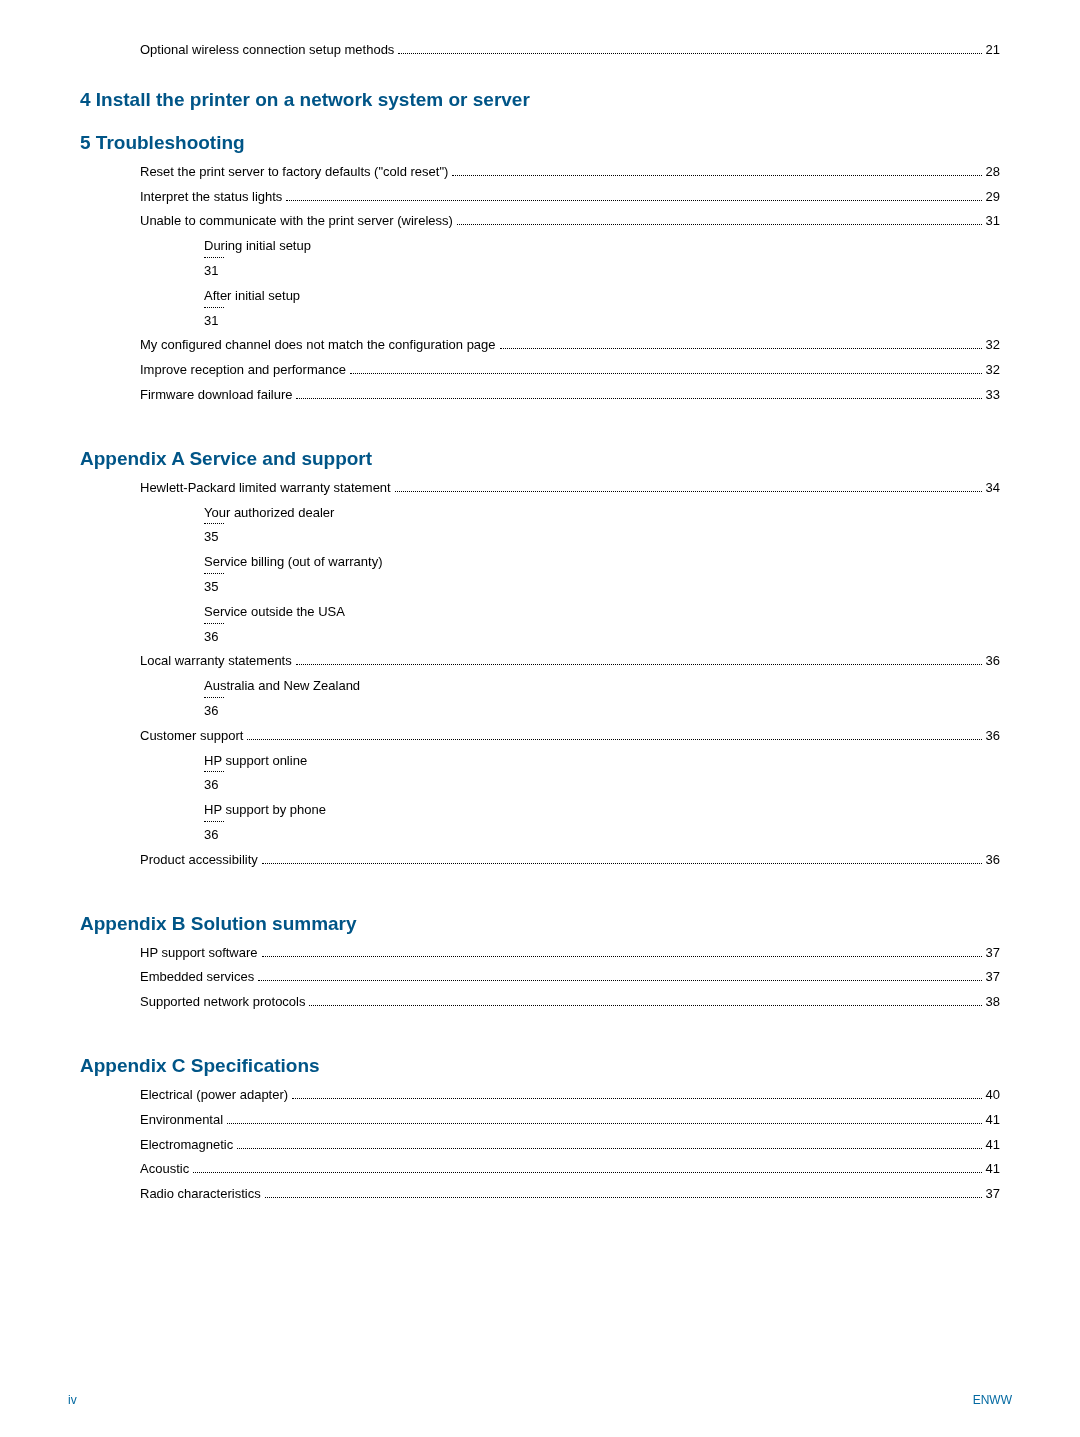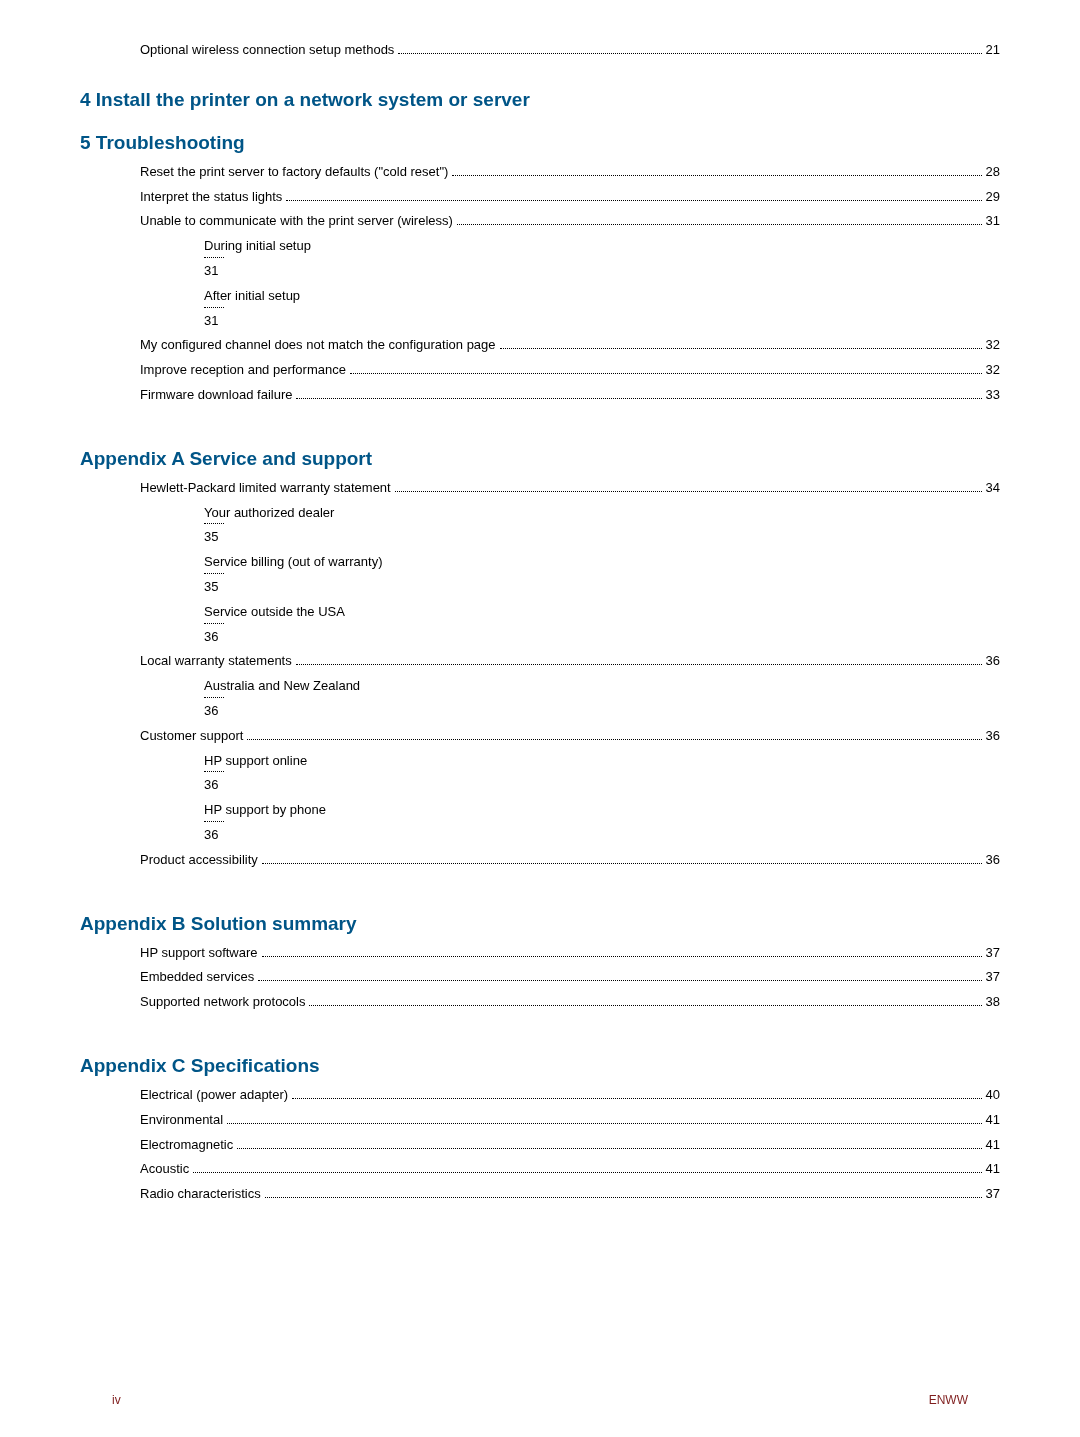--- a/index.html
+++ b/index.html
@@ -42,23 +42,23 @@
     }
     .indent-1 { padding-left: 60px; }
     .indent-2 { padding-left: 120px; flex-direction: column; }
     .footer {
       position: fixed;
       bottom: 30px;
       left: 0;
       width: 1080px;
       display: flex;
       justify-content: space-between;
-      padding: 0 112px;
+      padding: 0 68px;
       font-size: 12px;
-      color: #7f1d1d;
+      color: #0369a1;
     }
   </style>
 </head>
 <body>
 
 <div>
 
   <div class="toc-entry indent-1">
     <span class="label">Optional wireless connection setup methods</span>
     <span class="dots"></span>

